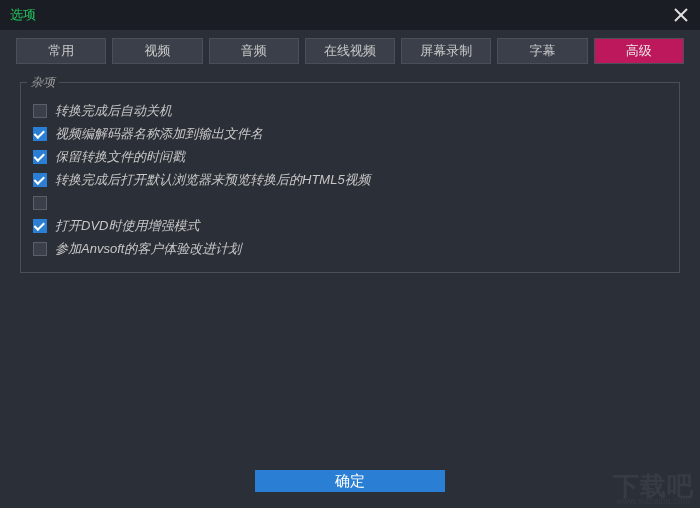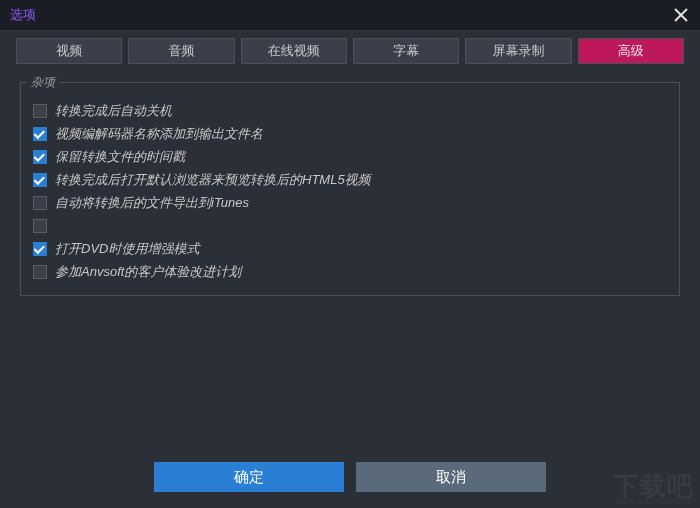--- a/index.html
+++ b/index.html
@@ -14,21 +14,21 @@
       position: relative;
     }
     .title-bar {
       height: 30px;
       background: #1a1d23;
       display: flex;
       align-items: center;
       justify-content: space-between;
       padding: 0 0 0 10px;
     }
-    .title-text { color: #8b5cf6; font-size: 13px; }
+    .title-text { color: #22c55e; font-size: 13px; }
     .close-btn {
       width: 38px; height: 30px;
       display: flex; align-items: center; justify-content: center;
       cursor: pointer;
     }
     .close-btn svg { width: 16px; height: 16px; }
     .tabs {
       display: flex;
       gap: 6px;
       padding: 8px 16px 4px 16px;
@@ -96,21 +96,21 @@
     .buttons {
       position: absolute;
       bottom: 16px;
       left: 0; right: 0;
       display: flex;
       justify-content: center;
       gap: 12px;
     }
     .btn {
       width: 190px;
-      height: 30px;
+      height: 22px;
       background: #2a7fd4;
       color: #fff;
       display: flex;
       align-items: center;
       justify-content: center;
       cursor: pointer;
       font-size: 15px;
     }
     .btn.cancel { background: #5a6a7a; }
     .watermark {
@@ -139,25 +139,26 @@
   <span class="title-text">选项</span>
   <div class="close-btn">
     <svg viewBox="0 0 16 16">
       <line x1="2" y1="2" x2="14" y2="14" stroke="#e0e0e0" stroke-width="2"></line>
       <line x1="14" y1="2" x2="2" y2="14" stroke="#e0e0e0" stroke-width="2"></line>
     </svg>
   </div>
 </div>
 
 <div class="tabs">
+  <div class="tab">常用</div>
   <div class="tab">视频</div>
   <div class="tab">音频</div>
   <div class="tab">在线视频</div>
+  <div class="tab">屏幕录制</div>
   <div class="tab">字幕</div>
-  <div class="tab">屏幕录制</div>
   <div class="tab active">高级</div>
 </div>
 
 <div class="fieldset">
   <div class="legend">杂项</div>
 
   <div class="check-row">
     <span class="checkbox"></span>
     <span class="check-label">转换完成后自动关机</span>
   </div>
@@ -168,34 +169,29 @@
   <div class="check-row">
     <span class="checkbox checked"></span>
     <span class="check-label">保留转换文件的时间戳</span>
   </div>
   <div class="check-row">
     <span class="checkbox checked"></span>
     <span class="check-label">转换完成后打开默认浏览器来预览转换后的HTML5视频</span>
   </div>
   <div class="check-row">
     <span class="checkbox"></span>
-    <span class="check-label">自动将转换后的文件导出到iTunes</span>
-  </div>
-  <div class="check-row">
-    <span class="checkbox"></span>
   </div>
   <div class="check-row">
     <span class="checkbox checked"></span>
     <span class="check-label">打开DVD时使用增强模式</span>
   </div>
   <div class="check-row">
     <span class="checkbox"></span>
     <span class="check-label">参加Anvsoft的客户体验改进计划</span>
   </div>
 </div>
 
 <div class="buttons">
   <div class="btn">确定</div>
-  <div class="btn cancel">取消</div>
 </div>
 
 <div class="watermark">下载吧</div>
 <div class="watermark-sub">www.xiazaiba.com</div>
 
 </body></html>

